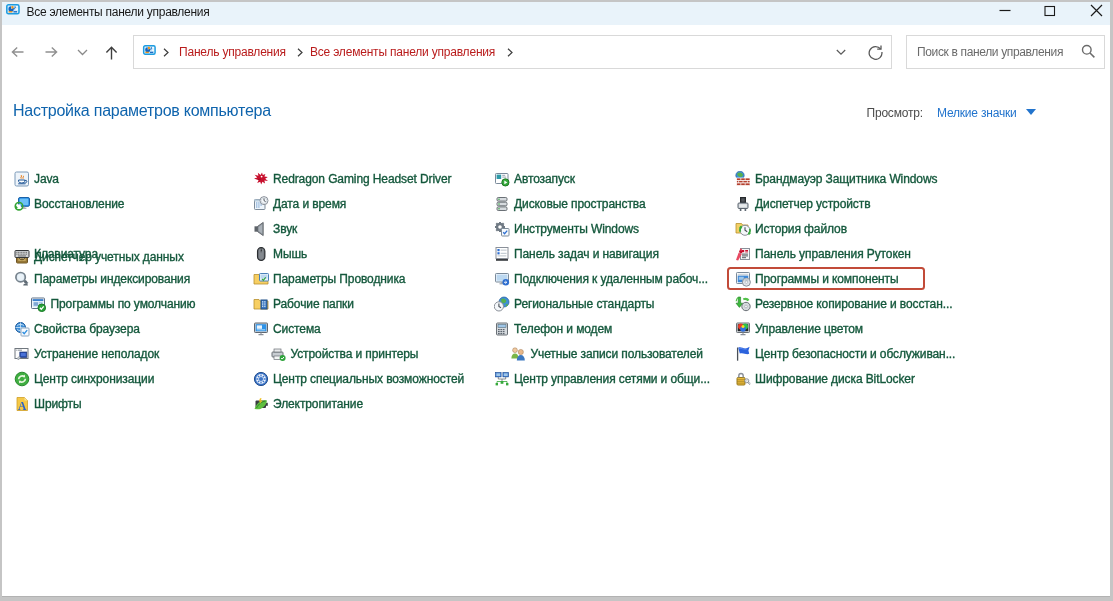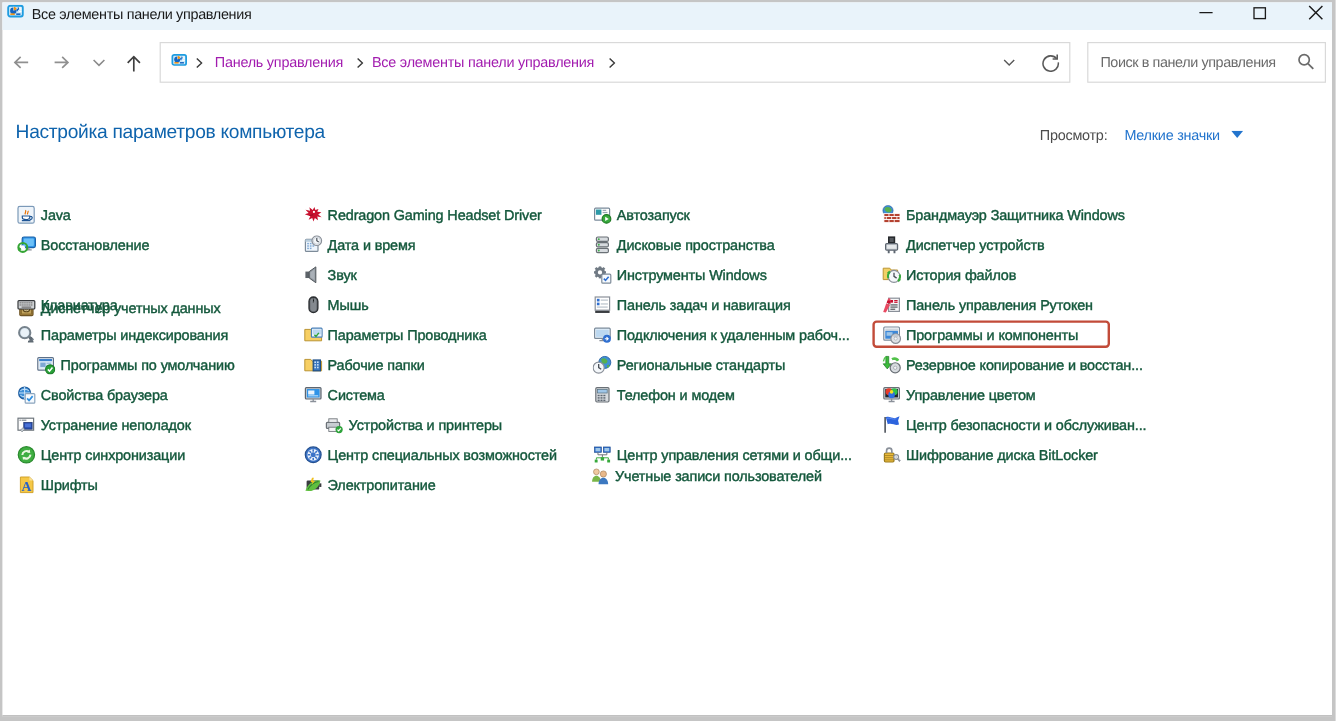--- a/index.html
+++ b/index.html
@@ -3,21 +3,21 @@
 <style>
 * { margin:0; padding:0; box-sizing:border-box; }
 html,body { width:1113px; height:601px; overflow:hidden; }
 body { background:#c5c5c5; font-family:"Liberation Sans", sans-serif; position:relative; }
 .abs { position:absolute; }
 .abs svg { display:block; }
 .win { position:absolute; left:2px; top:2px; width:1108px; height:595px; background:#fff; border-bottom:1px solid #b2b2b2; }
 .titlebar { position:absolute; left:2px; top:2px; width:1108px; height:23px; background:#e9f3fa; }
 .title-tx { position:absolute; left:26.5px; top:5px; font-size:12px; color:#191919; white-space:nowrap; letter-spacing:-0.27px; }
 .addr { position:absolute; left:133px; top:35px; width:759px; height:34px; border:1px solid #d9d9d9; background:#fff; }
-.crumb { position:absolute; font-size:12px; color:#a21caf; white-space:nowrap; letter-spacing:-0.2px; }
+.crumb { position:absolute; font-size:12px; color:#b91c1c; white-space:nowrap; letter-spacing:-0.2px; }
 .search { position:absolute; left:906px; top:35px; width:199px; height:34px; border:1px solid #d9d9d9; background:#fff; }
 .head { position:absolute; left:13px; top:101.5px; font-size:16px; color:#0f64ad; letter-spacing:-0.25px; white-space:nowrap; }
 .view { position:absolute; font-size:12px; white-space:nowrap; letter-spacing:-0.2px; }
 .item { position:absolute; height:25px; display:flex; align-items:center; font-size:12px; color:#14583c; white-space:nowrap; letter-spacing:-0.1px; -webkit-text-stroke:0.35px #14583c; }
 .item svg { flex:0 0 16px; }
 .item span { margin-left:4.5px; }
 .redbox { position:absolute; left:726.5px; top:267px; width:198.5px; height:23px; border:2.8px solid #c24b39; border-radius:3.5px; }
 </style></head>
 <body>
 <div class="win"></div>
@@ -427,21 +427,21 @@
         <rect x="4" y="10" width="1.7" height="1.2"></rect>
         <rect x="6.4" y="10" width="1.7" height="1.2"></rect>
         <rect x="8.8" y="10" width="1.7" height="1.2"></rect>
         <rect x="4" y="12" width="1.7" height="1.2"></rect>
         <rect x="6.4" y="12" width="1.7" height="1.2"></rect>
         <rect x="8.8" y="12" width="1.7" height="1.2"></rect>
       </g>
     </svg>
     <span>Телефон и модем</span>
   </div>
-<div class="item" style="left:492px;top:341.0px;margin-top:43px;">
+<div class="item" style="left:510px;top:341.0px;">
     <svg width="16" height="16" viewBox="0 0 16 16">
       <circle cx="5" cy="4.2" r="2.4" fill="#f0c9a0" stroke="#a07850" stroke-width="0.5"></circle>
       <path d="M1.4 12.5 c0-3.2 1.6-5 3.6-5 s3.6 1.8 3.6 5 z" fill="#7ab648"></path>
       <circle cx="10.8" cy="6" r="2.6" fill="#e8b88a" stroke="#a07850" stroke-width="0.5"></circle>
       <path d="M6.8 14.5 c0-3.4 1.8-5.4 4-5.4 s4 2 4 5.4 z" fill="#3c78c0"></path>
     </svg>
     <span>Учетные записи пользователей</span>
   </div>
 <div class="item" style="left:493.5px;top:366.0px;">
     <svg width="16" height="16" viewBox="0 0 16 16">

